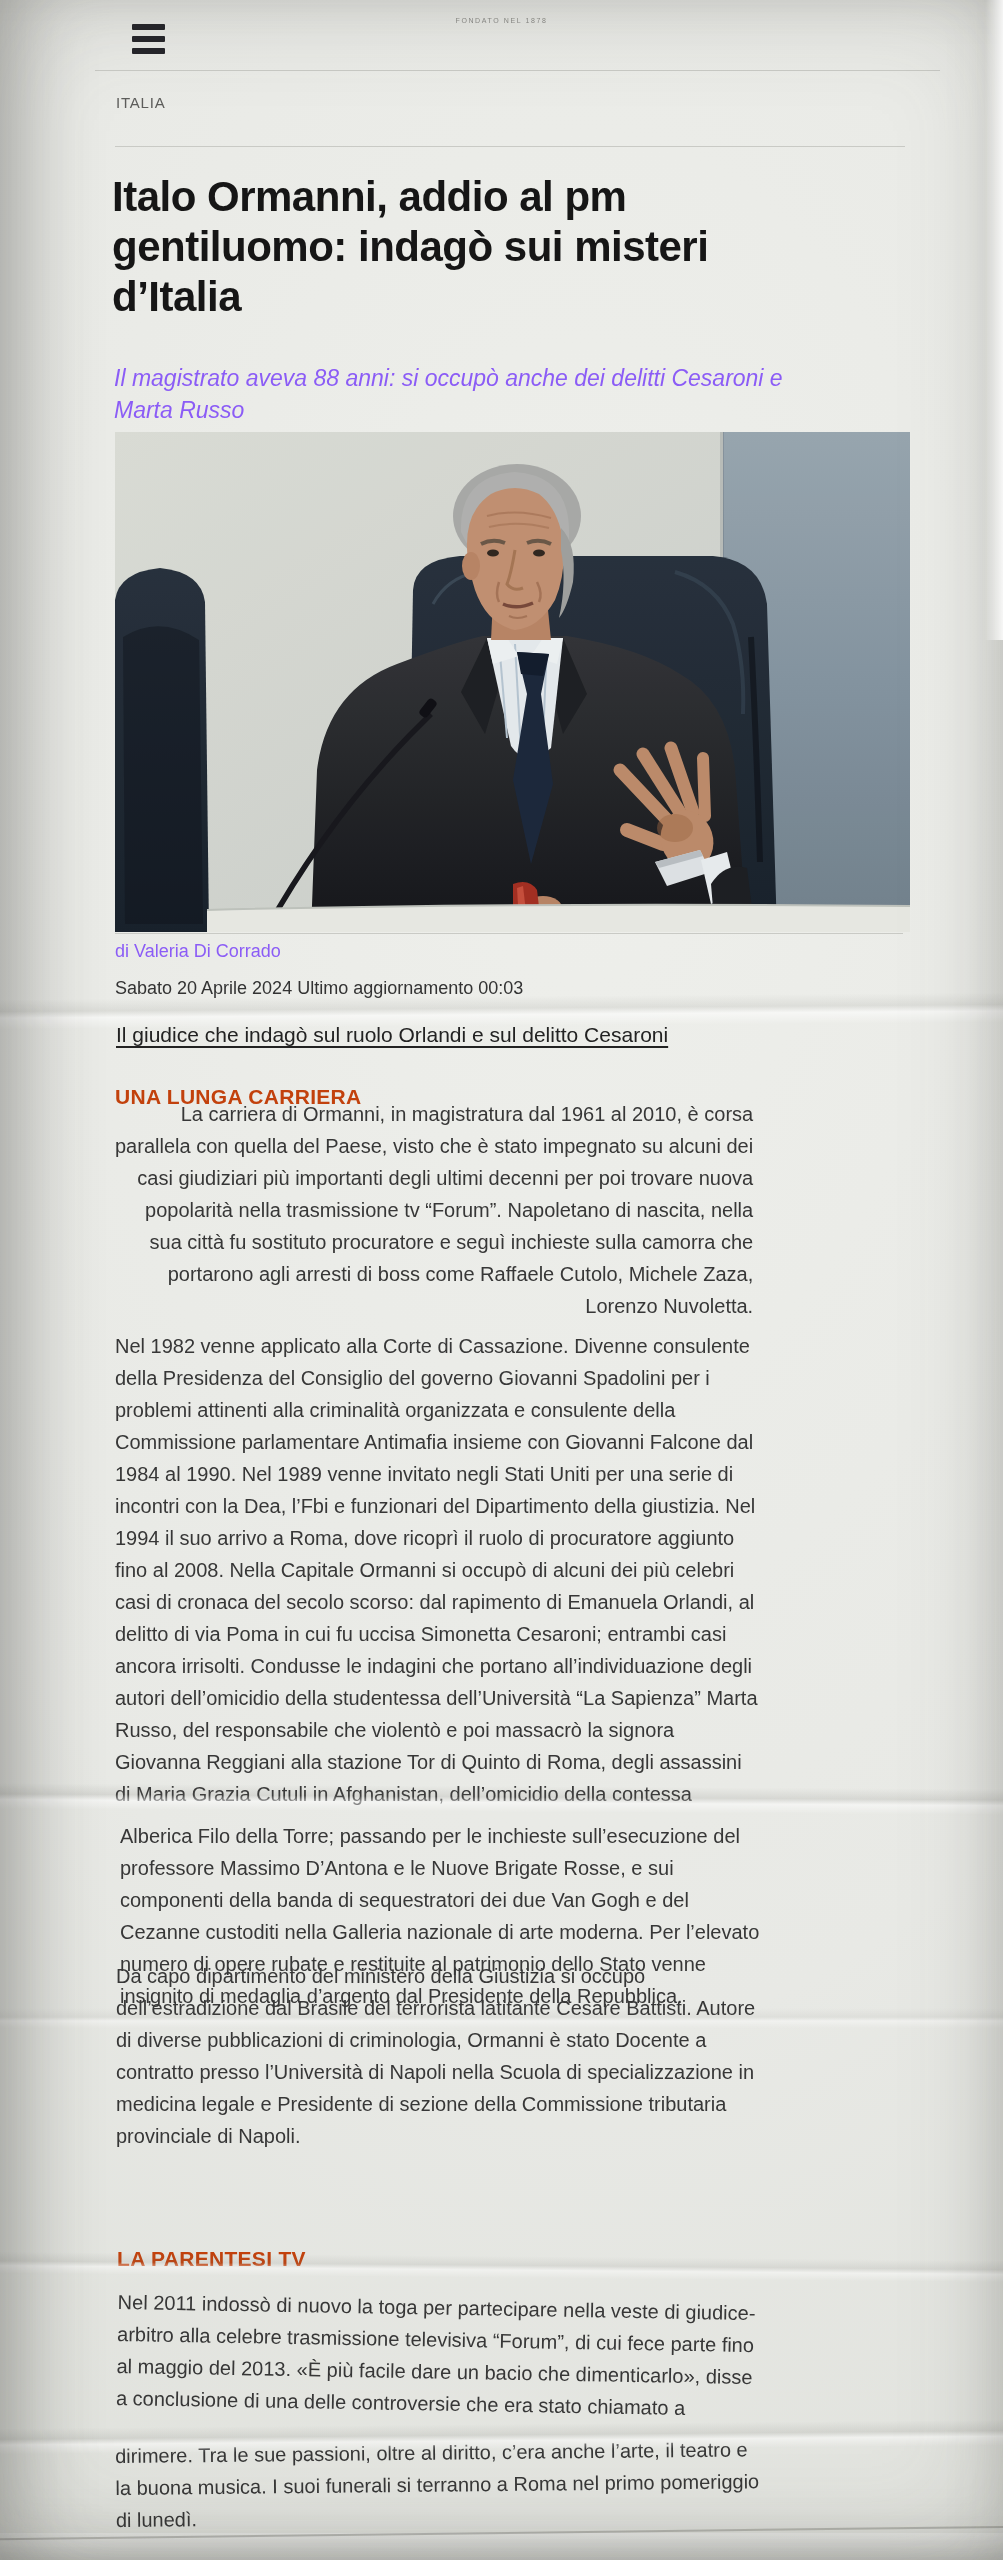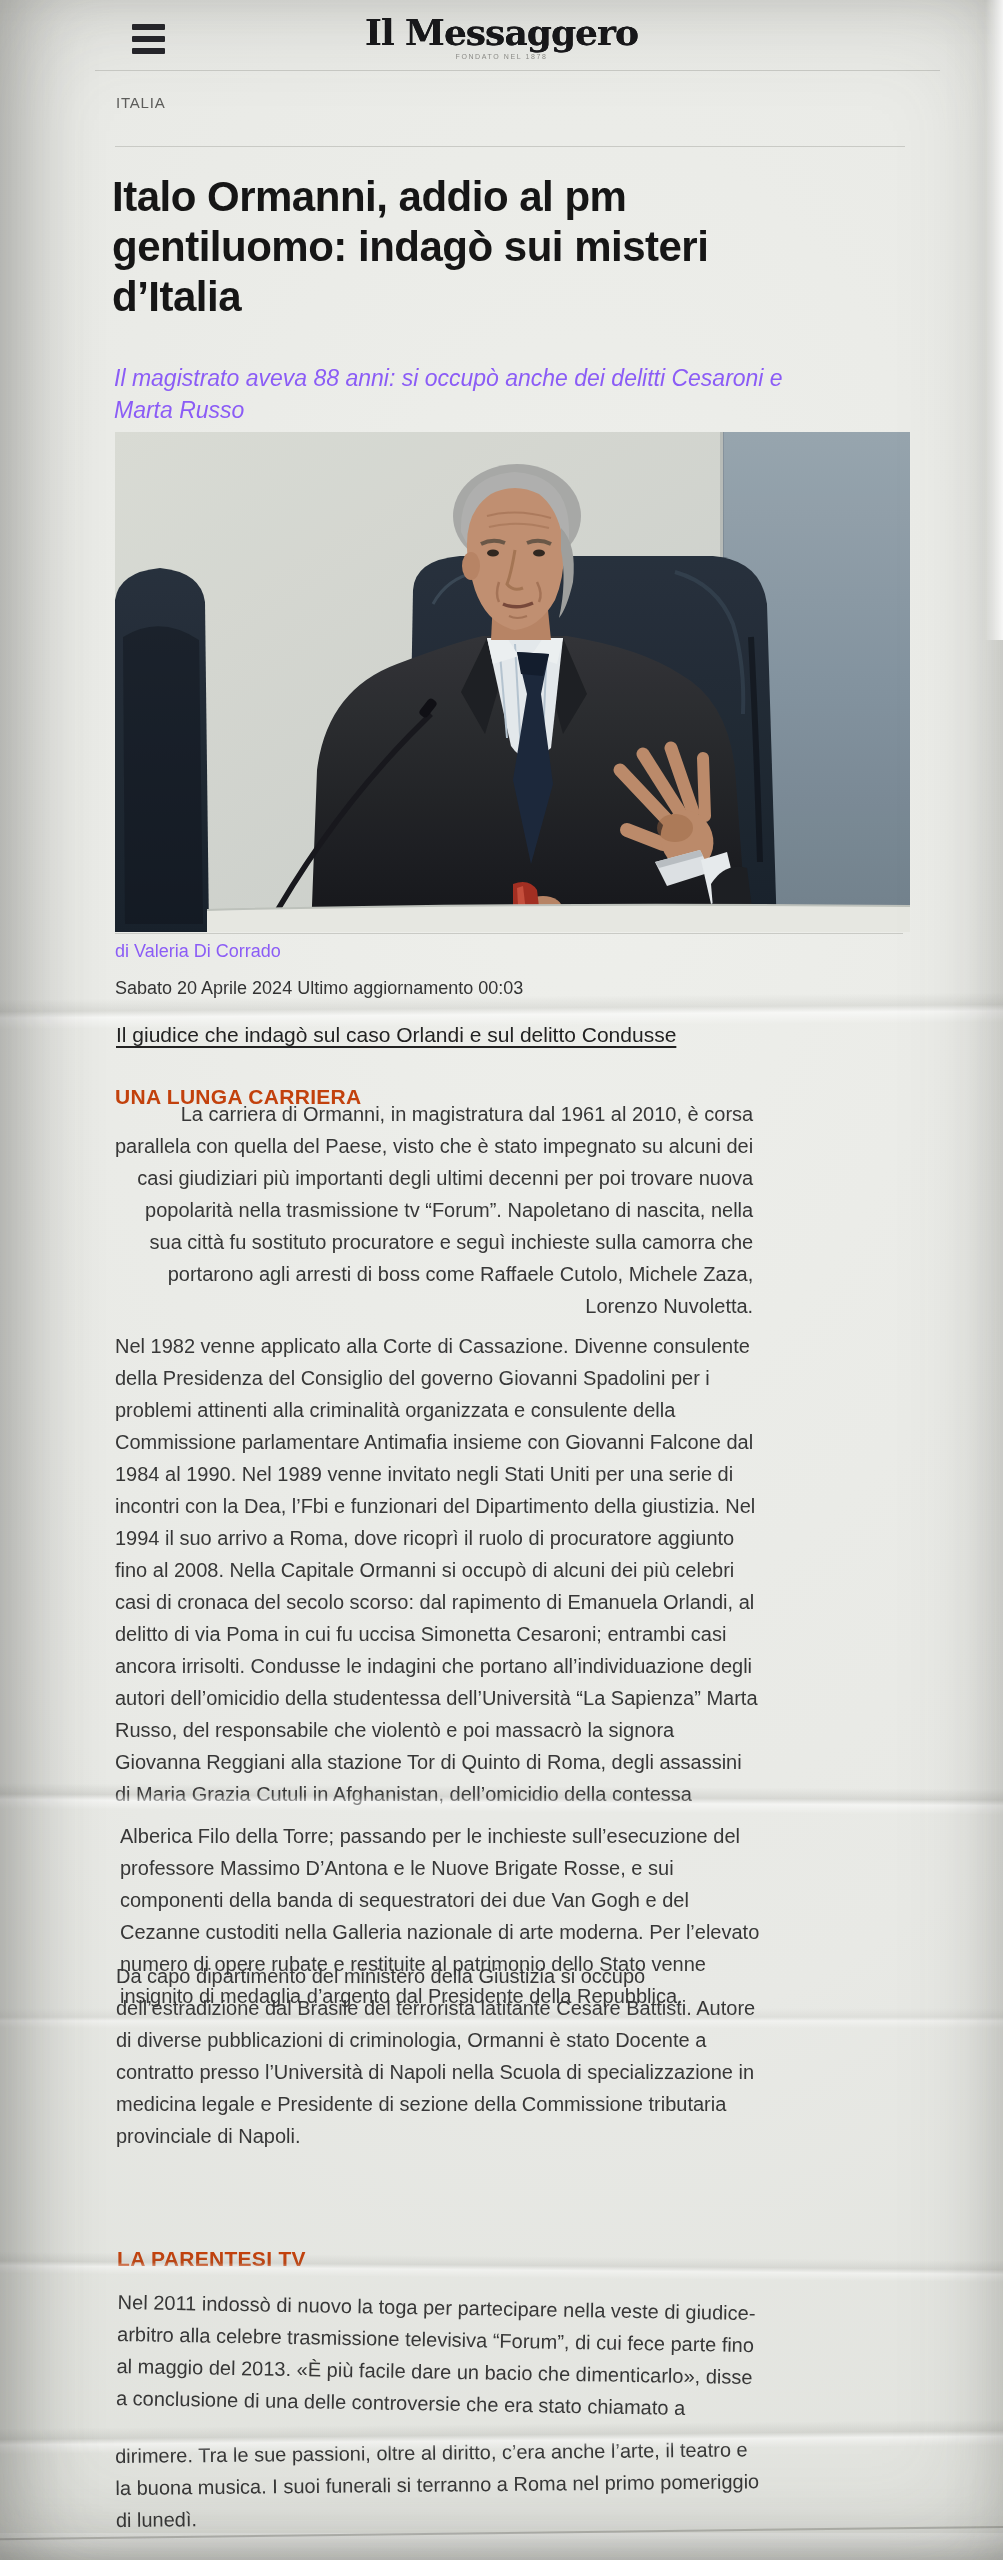--- a/index.html
+++ b/index.html
@@ -94,21 +94,20 @@
 
 <div class="paper"></div>
 
 <button class="menu-btn" aria-label="menu">
   <span class="bar"></span>
   <span class="bar"></span>
   <span class="bar"></span>
 </button>
 
 <div class="masthead">
-  <div class="logo">Il Messaggero</div>
   <div class="tagline">FONDATO NEL 1878</div>
 </div>
 
 <div class="rule rule-1"></div>
 <div class="category">ITALIA</div>
 <div class="rule rule-2"></div>
 
 <h1 class="headline">Italo Ormanni, addio al pm
 gentiluomo: indagò sui misteri
 d’Italia</h1>
@@ -220,21 +219,21 @@
       <path d="M92,500 L92,478 Q400,470 795,474 L795,500 Z" fill="#e9eae4"></path>
       <path d="M92,478 Q400,470 795,474" stroke="#bfc3bc" stroke-width="2" fill="none"></path>
     </g>
   </svg>
 </figure>
 
 <div class="rule rule-3"></div>
 <div class="byline">di Valeria Di Corrado</div>
 <div class="dateline">Sabato 20 Aprile 2024 Ultimo aggiornamento 00:03</div>
 
-<a class="related">Il giudice che indagò sul caso Orlandi e sul delitto Condusse</a>
+<a class="related">Il giudice che indagò sul ruolo Orlandi e sul delitto Cesaroni</a>
 
 <h2 class="sec-head h-carriera">UNA LUNGA CARRIERA</h2>
 <div class="para p1">La carriera di Ormanni, in magistratura dal 1961 al 2010, è corsa
 parallela con quella del Paese, visto che è stato impegnato su alcuni dei
 casi giudiziari più importanti degli ultimi decenni per poi trovare nuova
 popolarità nella trasmissione tv “Forum”. Napoletano di nascita, nella
 sua città fu sostituto procuratore e seguì inchieste sulla camorra che
 portarono agli arresti di boss come Raffaele Cutolo, Michele Zaza,
 Lorenzo Nuvoletta.</div>
 <div class="para p2">Nel 1982 venne applicato alla Corte di Cassazione. Divenne consulente

